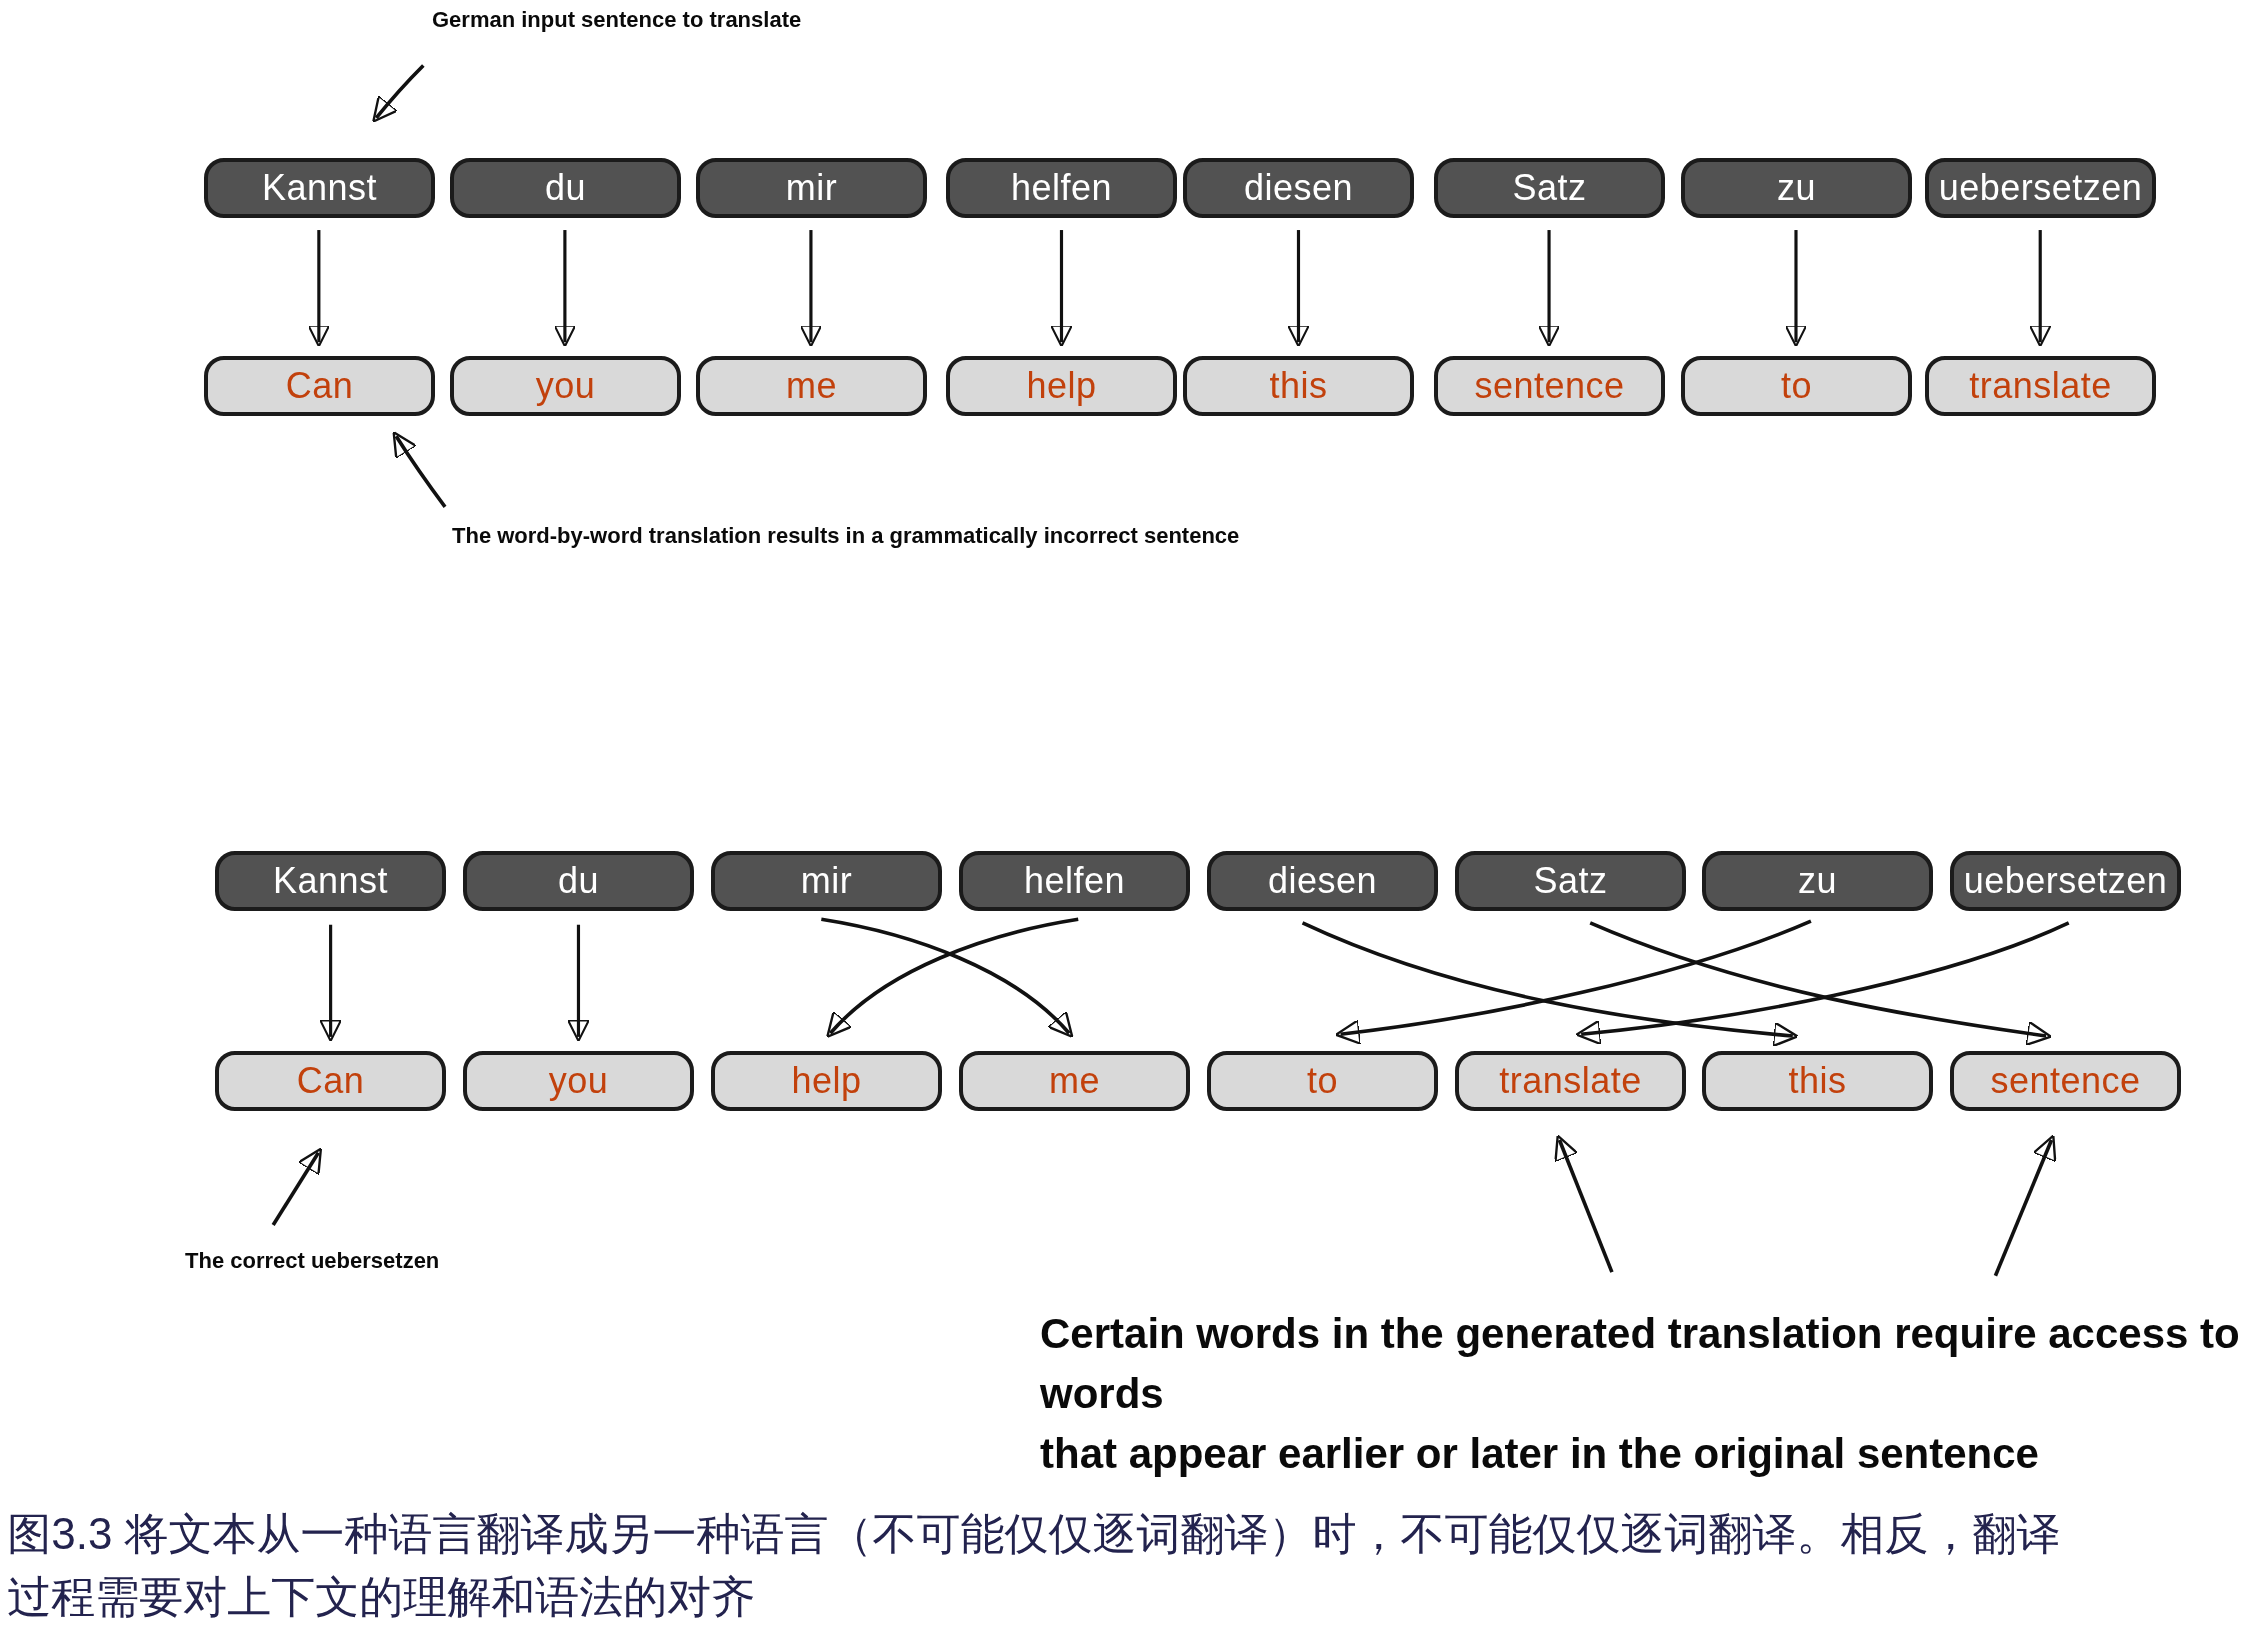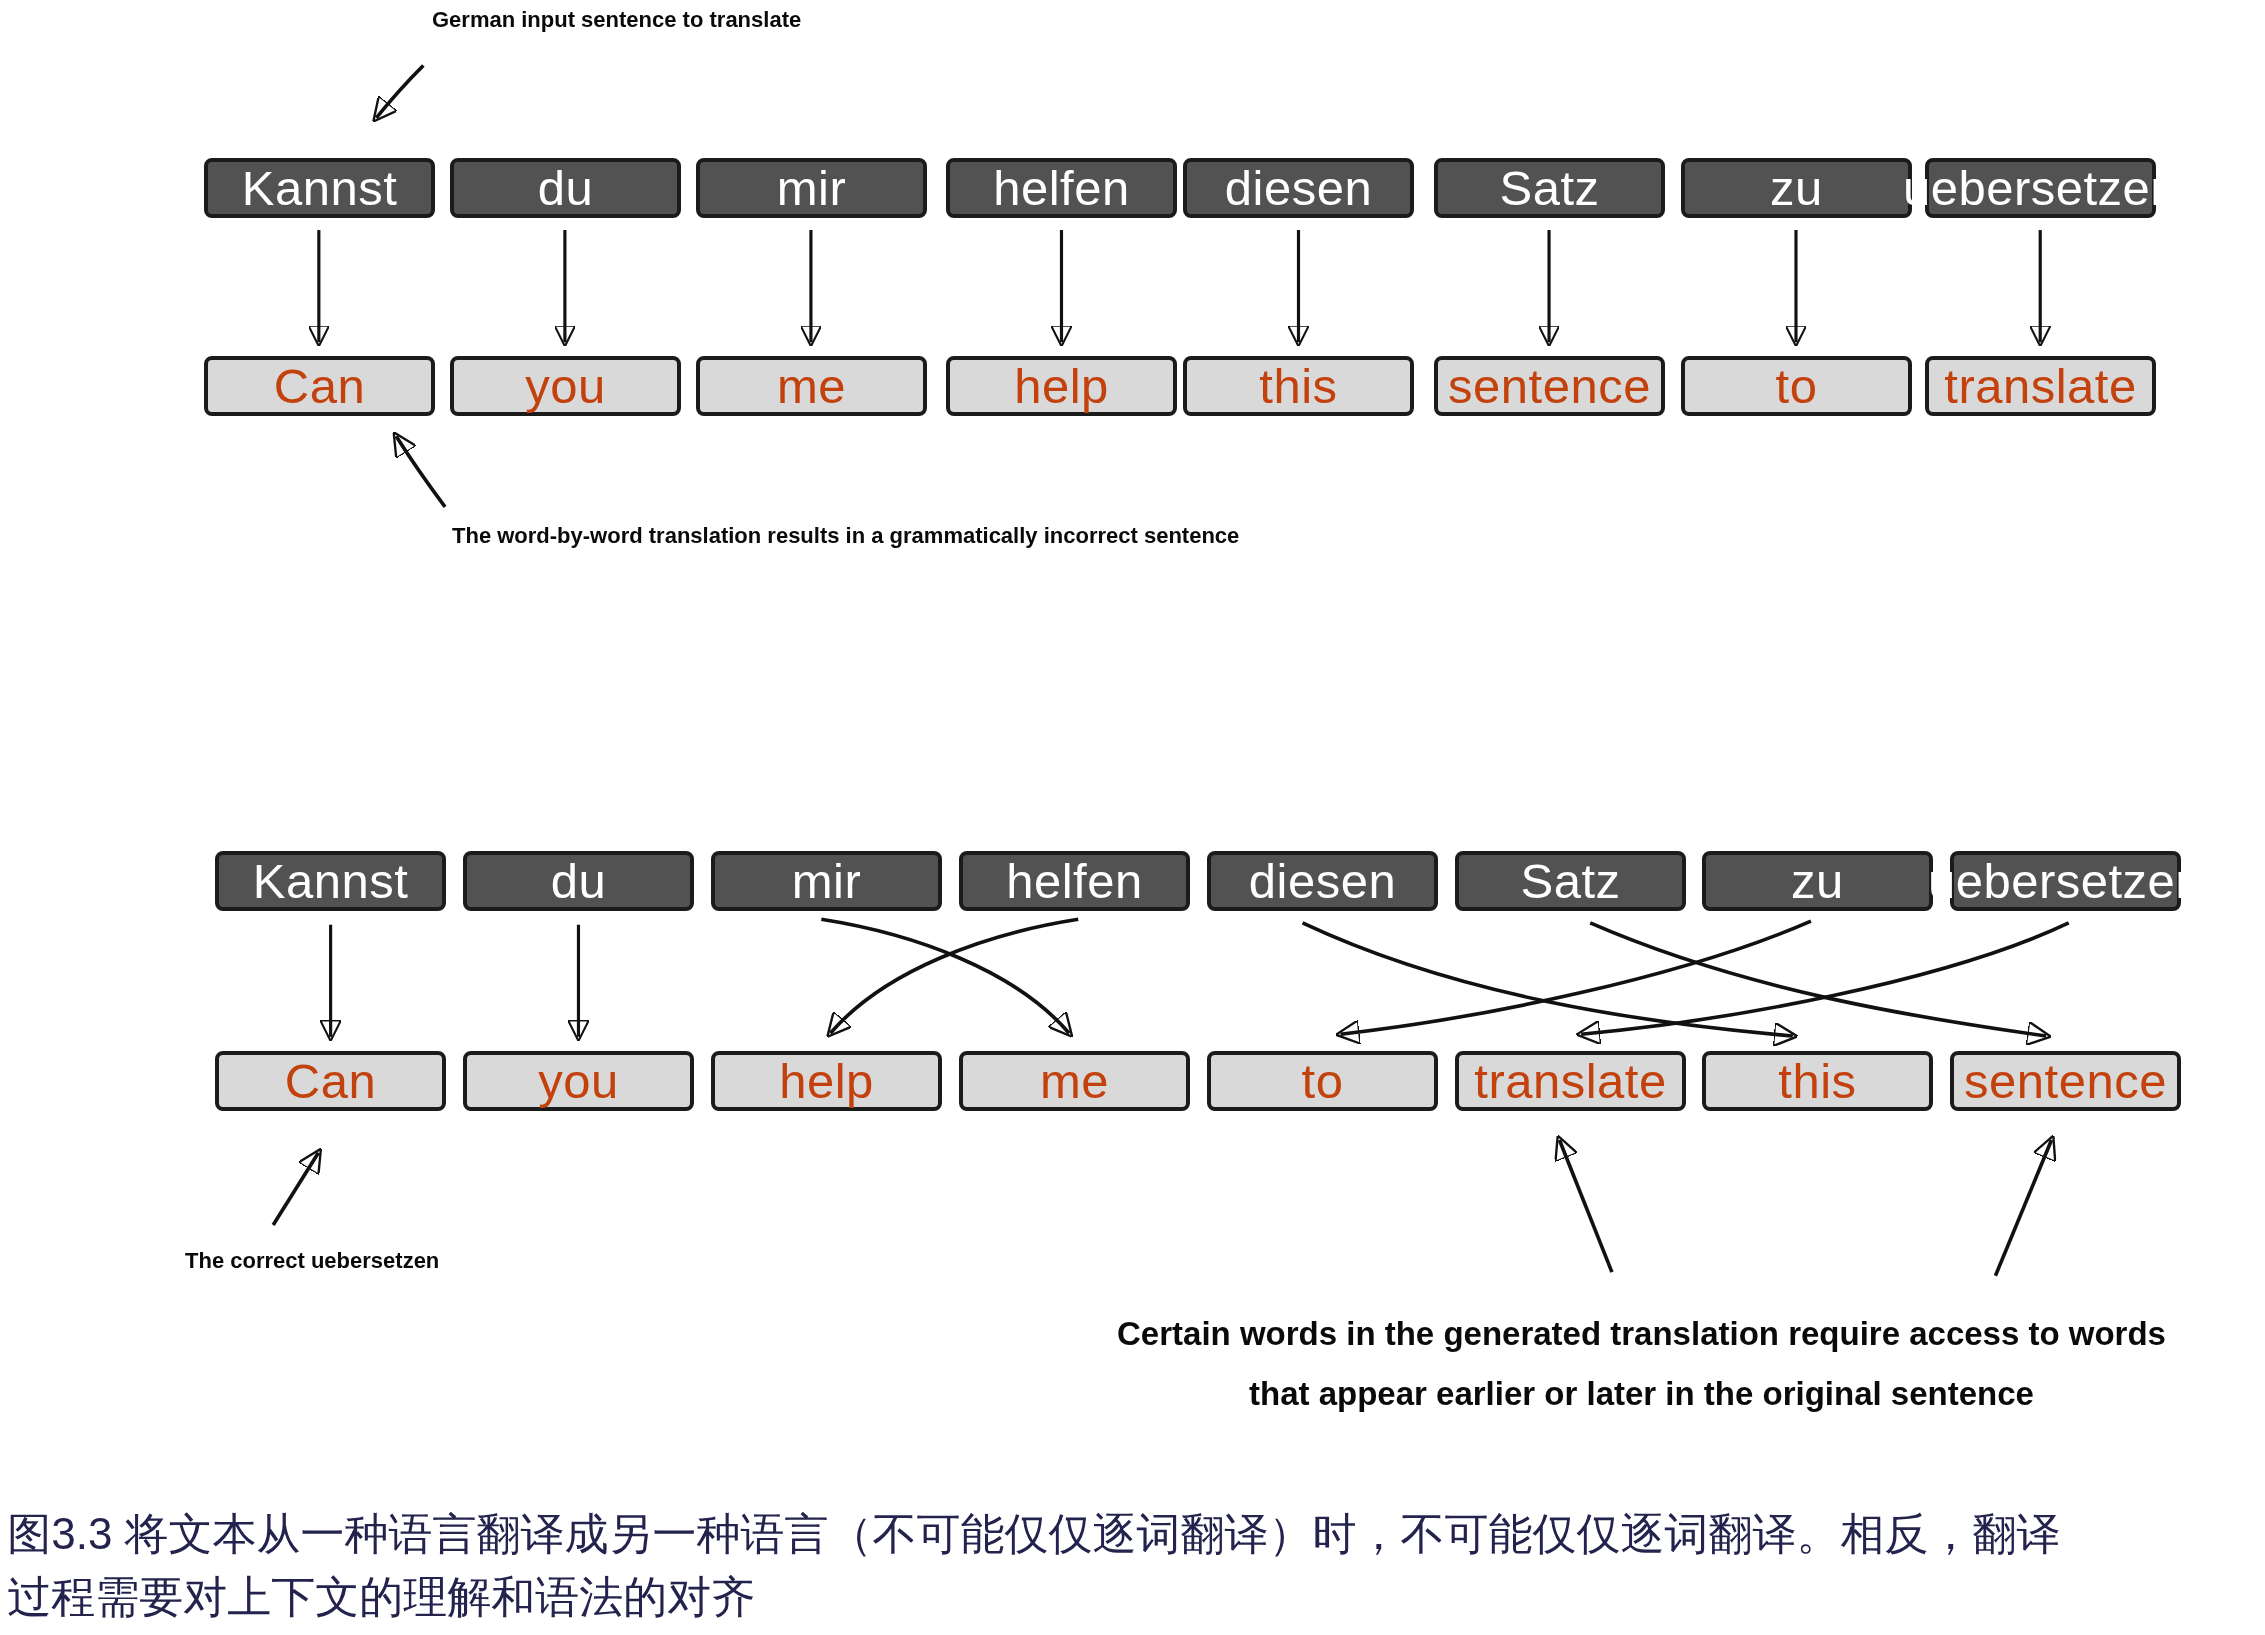--- a/index.html
+++ b/index.html
@@ -20,44 +20,44 @@
   .arrow-layer path{
     fill:none;
     stroke:#111111;
   }
   .wordbox{
     position:absolute;
     width:231px;
     height:60px;
     box-sizing:border-box;
     border:4.5px solid #1b1b1b;
-    border-radius:8px;
+    border-radius:20px;
     display:flex;
     align-items:center;
     justify-content:center;
-    font-size:49px;
+    font-size:36px;
     letter-spacing:0.5px;
   }
   .dark{ background:#525252; color:#ffffff; }
   .light{ background:#d9d9d9; color:#c2410c; }
   .anno{
     position:absolute;
     font-weight:bold;
     font-size:22px;
     color:#0a0a0a;
     white-space:nowrap;
   }
   .anno-center{
     position:absolute;
     left:1040px;
     top:1304px;
     width:1203px;
-    text-align:center;
+    text-align:left;
     font-weight:bold;
-    font-size:33px;
+    font-size:42px;
     line-height:60px;
     color:#0a0a0a;
   }
   .caption{
     position:absolute;
     left:7.2px;
     top:1502px;
     width:2252px;
     font-size:44px;
     line-height:63px;

